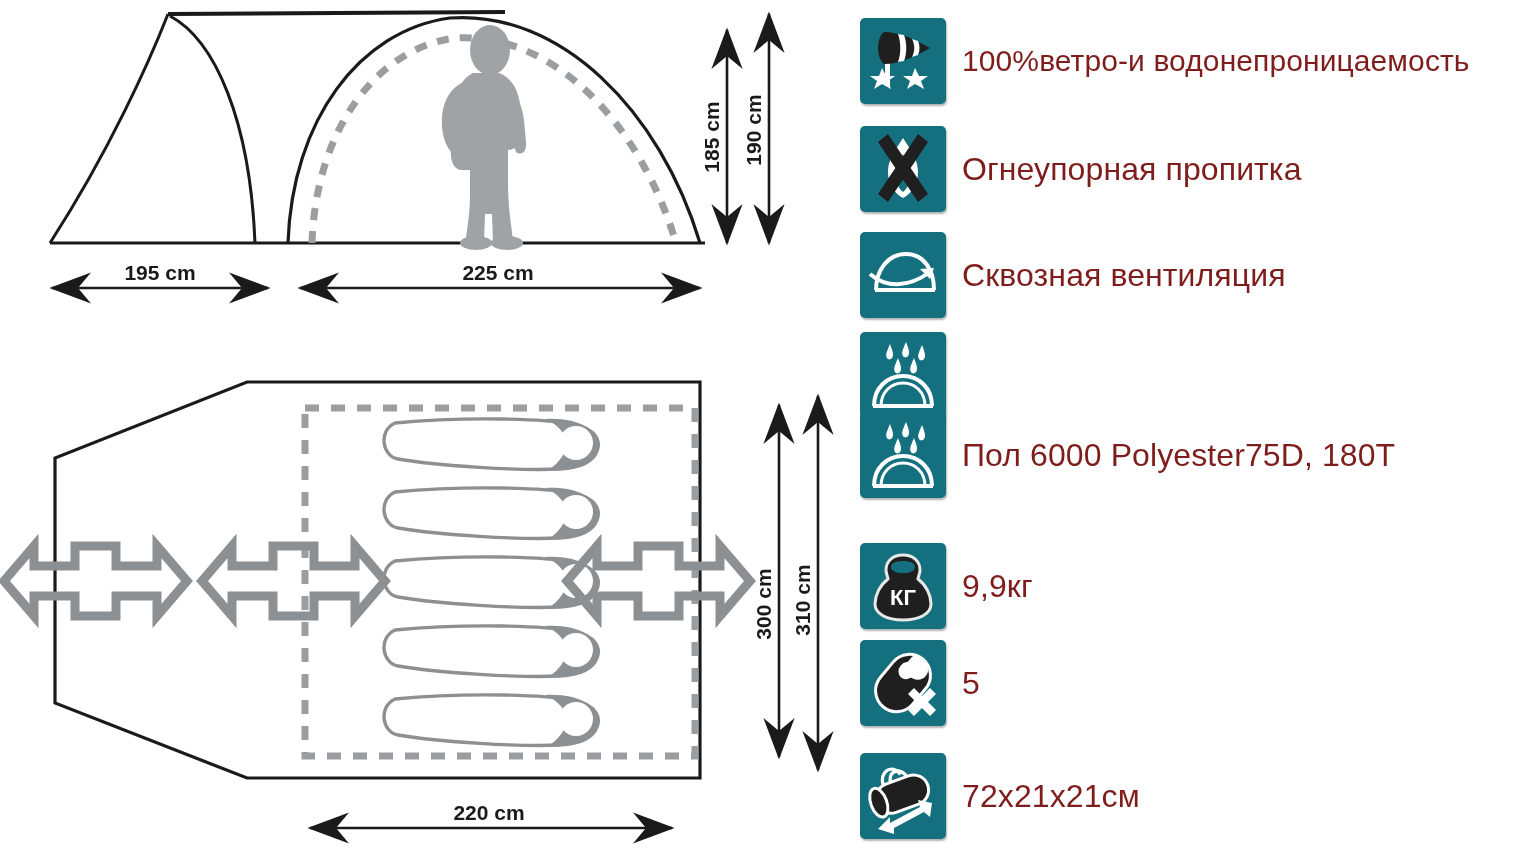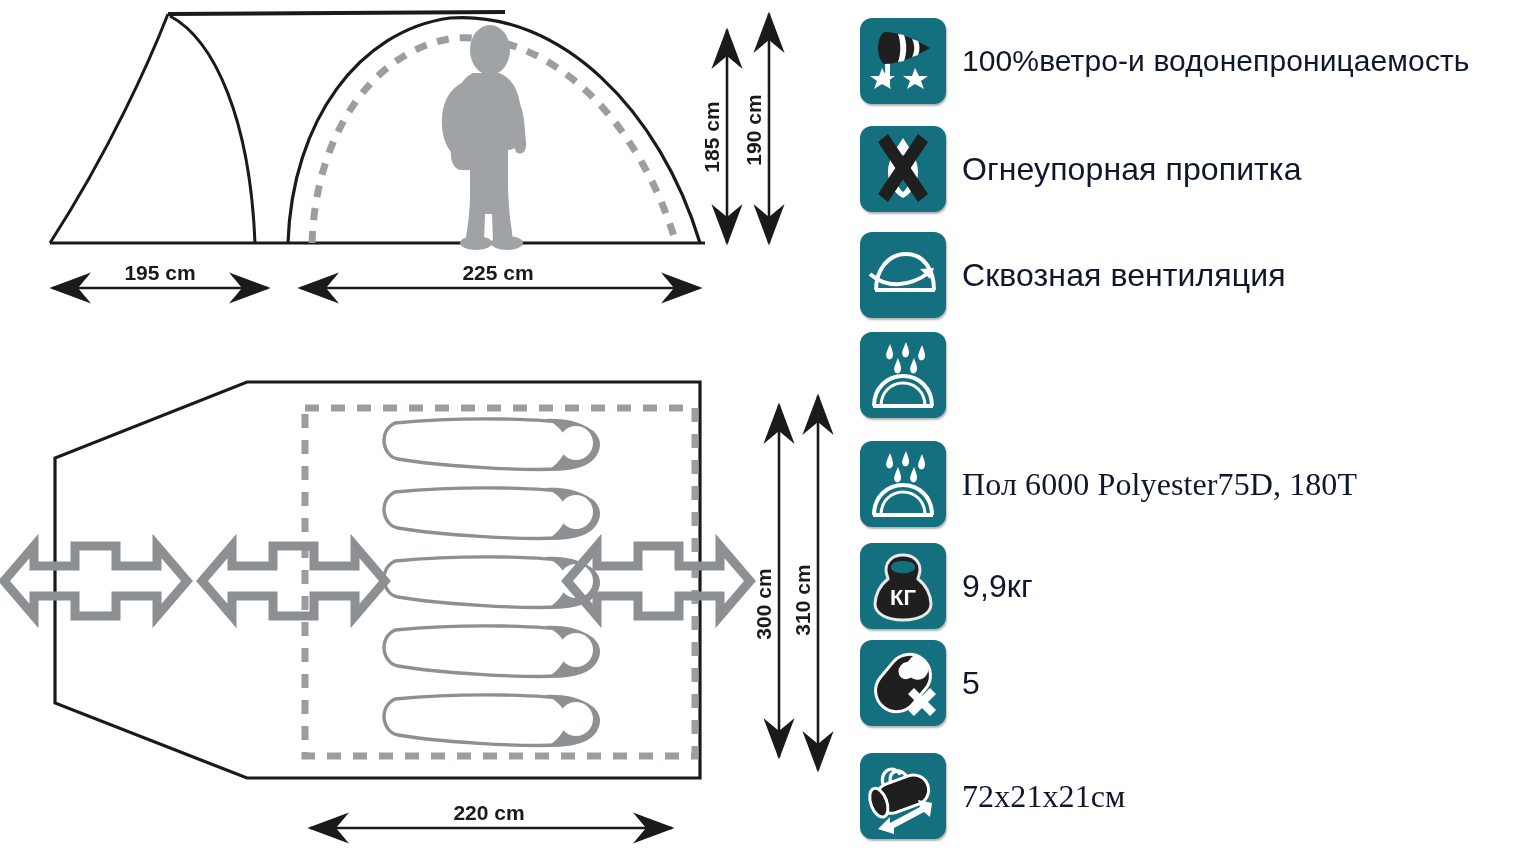--- a/index.html
+++ b/index.html
@@ -17,30 +17,30 @@
 
   
   #features{
     position:absolute;left:860px;top:0;width:666px;height:853px;
   }
   .feat-row{
     position:absolute;left:0;display:flex;align-items:center;
   }
   .feat-icon{
     width:86px;height:86px;flex:0 0 86px;
-    border-radius:12px;
+    border-radius:5px;
     background:#14707e;
     box-shadow:1px 2px 2px rgba(0,0,0,.30);
     position:relative;
     overflow:hidden;
   }
   .feat-icon svg{display:block;width:86px;height:86px;}
   .feat-label{
     margin-left:16px;
-    color:#0f172a;
+    color:#7f1d1d;
     font-size:31px;
     line-height:34px;
     white-space:nowrap;
     letter-spacing:.1px;
   }
   .feat-label.sm{font-size:30px;}
   .feat-label.lg{font-size:32px;}
 </style>
 </head>
 <body>
@@ -240,21 +240,21 @@
             <path d="M38,26 C35,33 33,37 35,40 C37,43 41,41 41,37 C41,34 40,31 38,26 Z"></path>
             <path d="M54,26 C51,33 49,37 51,40 C53,43 57,41 57,37 C57,34 56,31 54,26 Z"></path>
           </g>
           <path d="M14,74 C14,56 27,44 43,44 C59,44 72,56 72,74" fill="none" stroke="#ffffff" stroke-width="4"></path>
           <path d="M21,74 C21,60 31,51 43,51 C55,51 65,60 65,74" fill="none" stroke="#ffffff" stroke-width="3"></path>
           <line x1="13" y1="74" x2="73" y2="74" stroke="#ffffff" stroke-width="4"></line>
         </svg>
       </div>
     </div>
 
-    <div class="feat-row" style="top:441px;font-family:Liberation Serif, serif;">
+    <div class="feat-row" style="top:412px;">
       <div class="feat-icon">
         <svg viewBox="0 0 86 86">
           <g fill="#ffffff">
             <path d="M30,12 C27,19 25,23 27,26 C29,29 33,27 33,23 C33,20 32,17 30,12 Z"></path>
             <path d="M46,10 C43,17 41,21 43,24 C45,27 49,25 49,21 C49,18 48,15 46,10 Z"></path>
             <path d="M62,13 C59,20 57,24 59,27 C61,30 65,28 65,24 C65,21 64,18 62,13 Z"></path>
             <path d="M38,26 C35,33 33,37 35,40 C37,43 41,41 41,37 C41,34 40,31 38,26 Z"></path>
             <path d="M54,26 C51,33 49,37 51,40 C53,43 57,41 57,37 C57,34 56,31 54,26 Z"></path>
           </g>
           <path d="M14,74 C14,56 27,44 43,44 C59,44 72,56 72,74" fill="none" stroke="#ffffff" stroke-width="4"></path>
@@ -287,21 +287,21 @@
             <path d="M33,18 C33,14 38,13 43,13 C50,13 56,16 56,23 C56,30 50,34 43,34
                      C37,34 33,30 33,24 Z" fill="#ffffff"></path>
             <ellipse cx="38" cy="31" rx="8" ry="9" fill="#ffffff"></ellipse>
           </g>
           <path d="M58,56 L66,64 L74,56 L80,62 L72,70 L80,78 L74,84 L66,76 L58,84 L52,78 L60,70 L52,62 Z" fill="#ffffff" transform="translate(-4,-8)"></path>
         </svg>
       </div>
       <div class="feat-label lg">5</div>
     </div>
 
-    <div class="feat-row" style="top:753px;font-family:Liberation Serif, serif;">
+    <div class="feat-row" style="top:753px;">
       <div class="feat-icon">
         <svg viewBox="0 0 86 86">
           <g transform="rotate(-20 43 43)">
             <rect x="16" y="26" width="54" height="30" rx="15" fill="#1f1f1f" stroke="#ffffff" stroke-width="3"></rect>
             <ellipse cx="18" cy="41" rx="8" ry="15" fill="#1f1f1f" stroke="#ffffff" stroke-width="3"></ellipse>
             <path d="M28,27 C28,12 44,8 48,22" fill="none" stroke="#ffffff" stroke-width="3.4"></path>
             <path d="M36,27 C36,16 48,13 53,25" fill="none" stroke="#ffffff" stroke-width="3.4"></path>
           </g>
           <path d="M18,76 L30,64 L30,70 L60,54 L58,47 L72,50 L70,64 L64,59 L34,75 L34,81 Z" fill="#ffffff"></path>
         </svg>

